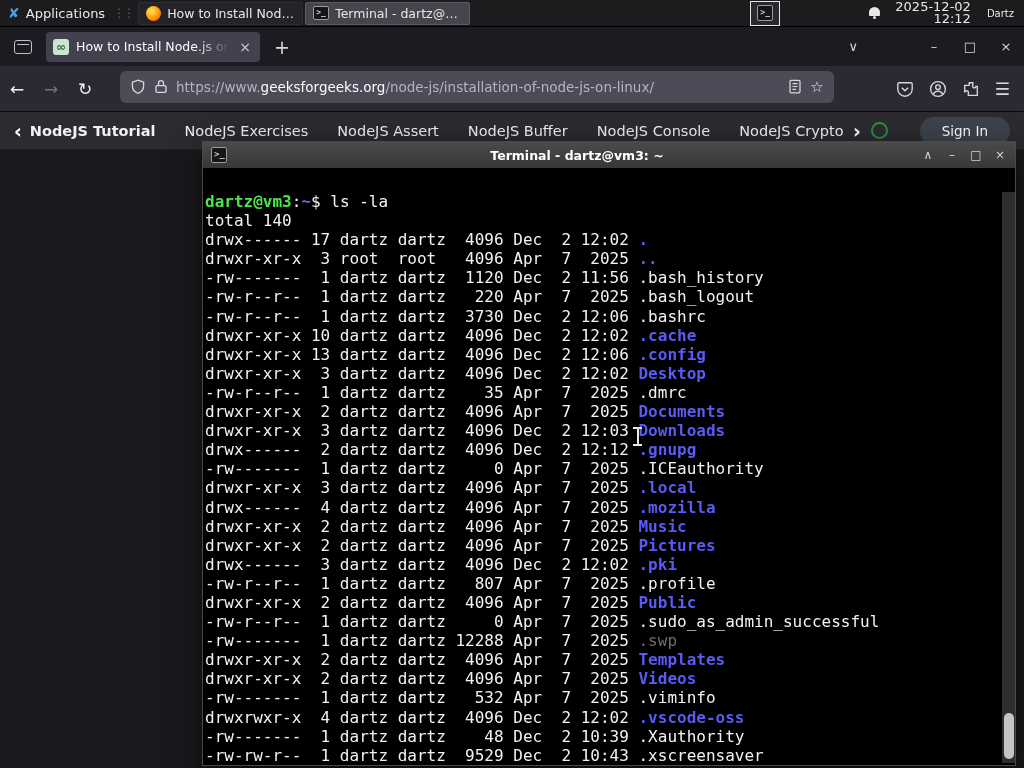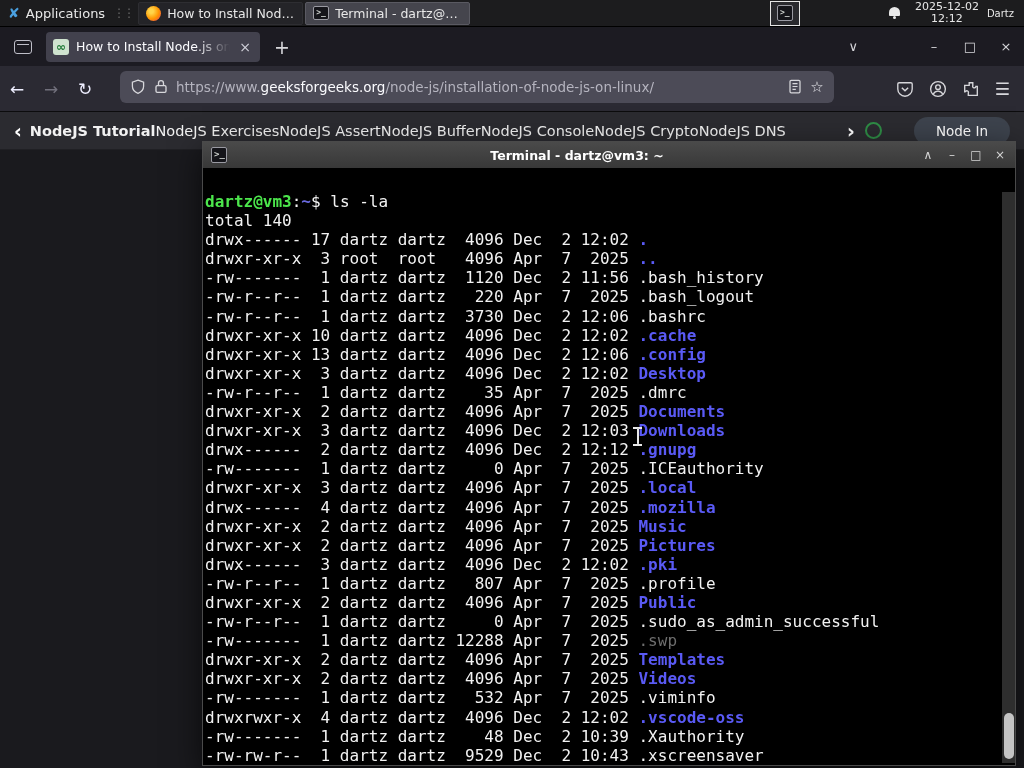--- a/index.html
+++ b/index.html
@@ -27,21 +27,21 @@
     border-radius:2px; color:#cfd3cf; font:bold 8px/12px "DejaVu Sans Mono",monospace; text-align:left; padding-left:2px; }
   .panel-spacer { flex:1; }
   #panel-launcher { width:30px; height:25px; border:1px solid #e6e6e6; background:#2a2a2e;
     display:flex; align-items:center; justify-content:center; margin-right:88px; }
   #panel-launcher .term-glyph { width:18px; height:16px; line-height:14px; }
   .bell { position:relative; width:13px; height:12px; margin-right:14px; }
   .bell:before { content:""; position:absolute; left:1px; top:0; width:11px; height:9px;
     background:#e8e8e8; border-radius:6px 6px 1px 1px; }
   .bell:after { content:""; position:absolute; left:5px; top:9px; width:3px; height:3px;
     background:#e8e8e8; border-radius:50%; }
-  #clock { text-align:center; font-size:11px; line-height:12px; margin-right:8px; }
+  #clock { text-align:right; font-size:13px; line-height:12px; margin-right:16px; }
   #panel-user { font-size:10px; margin-right:10px; }
 
   
   #tabbar { position:absolute; top:27px; left:0; width:1024px; height:39px;
     background:#1c1b22; display:flex; align-items:center; color:#fbfbfe; }
   .ffview-icon { width:18px; height:14px; border:1.5px solid #bfbfc9; border-radius:3px; margin:0 14px 0 14px; position:relative; }
   .ffview-icon:before { content:""; position:absolute; left:2px; right:2px; top:3px; height:0; border-top:1.5px solid #bfbfc9; }
   #active-tab { width:214px; height:30px; background:#42414d; border-radius:4px;
     display:flex; align-items:center; gap:7px; padding:0 7px; }
   .gfg-favicon { width:16px; height:16px; border-radius:3px; background:#cfe3cf; color:#1e7a35;
@@ -64,21 +64,21 @@
   .ubicon { display:flex; align-items:center; }
   .star { color:#e3e3e8; font-size:15px; }
   #toolbar-icons { display:flex; align-items:center; gap:15px; padding-right:14px; color:#d7d7db; }
   .hamburger { font-size:17px; }
 
   
   #sitenav { position:absolute; top:112px; left:0; width:1024px; height:38px;
     background:#2b2b30; color:#f2f2f2; display:flex; align-items:center;
     font-size:14.5px; padding:0 14px; border-bottom:1px solid #202024; }
   .site-chevron { font-weight:bold; font-size:19px; margin-right:8px; color:#fff; }
-  #sitenav-items { display:flex; align-items:center; white-space:nowrap; overflow:hidden; flex:1; }
+  #sitenav-items { display:flex; align-items:center; gap:29px; white-space:nowrap; overflow:hidden; flex:1; }
   .nav-item.first { font-weight:bold; }
   .site-chevron.right { margin:0 10px 0 -20px; }
   .search-lens { width:17px; height:17px; border:2.5px solid var(--gfg-green); border-radius:50%;
     margin-right:32px; flex:0 0 17px; }
   #signin-btn { background:#3d434d; border-radius:16px; padding:6px 22px; font-size:13.5px; color:#fff; }
 
   #page-bg { position:absolute; top:150px; left:0; width:1024px; height:618px; background:#1a1a1e; }
 
   
   #terminal { position:absolute; left:202px; top:141px; width:814px; height:625px;
@@ -213,21 +213,21 @@
         <span class="nav-item first">NodeJS Tutorial</span>
         <span class="nav-item">NodeJS Exercises</span>
         <span class="nav-item">NodeJS Assert</span>
         <span class="nav-item">NodeJS Buffer</span>
         <span class="nav-item">NodeJS Console</span>
         <span class="nav-item">NodeJS Crypto</span>
         <span class="nav-item">NodeJS DNS</span>
       </div>
     <span class="site-chevron right">›</span>
     <span class="search-lens"></span>
-    <span id="signin-btn">Node In</span>
+    <span id="signin-btn">Sign In</span>
   </div>
 
   <div id="page-bg"></div>
 
   <div id="terminal">
     <div id="term-titlebar">
       <span class="term-glyph">&gt;_</span>
       <span id="term-title">Terminal - dartz@vm3: ~</span>
       <div id="term-ctls">
         <span>∧</span>

